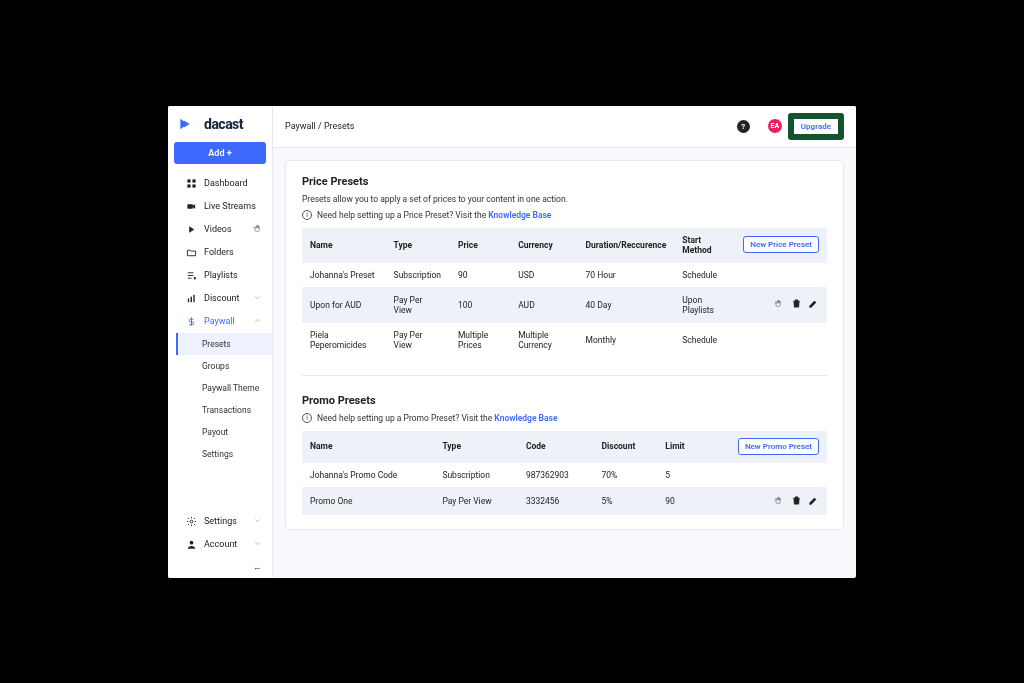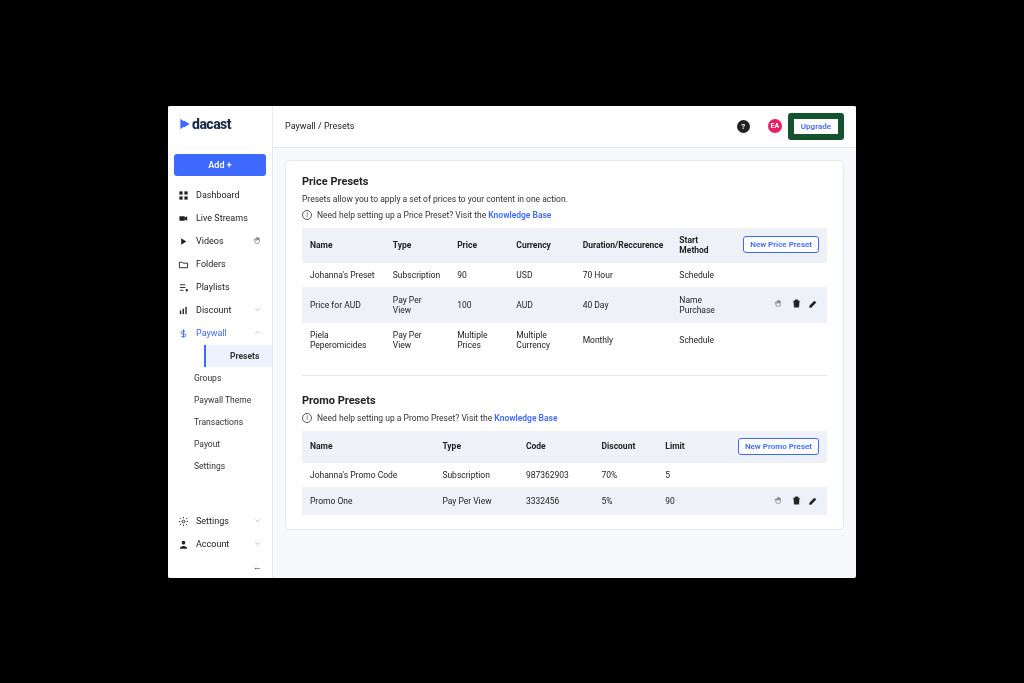--- a/index.html
+++ b/index.html
@@ -1,28 +1,28 @@
 <!DOCTYPE html>
 <html><head>
 <meta charset="utf-8">
 <style>
   * { margin: 0; padding: 0; box-sizing: border-box; font-family: -apple-system, BlinkMacSystemFont, "Segoe UI", Roboto, Helvetica, Arial, sans-serif; }
   body { background: #000; width: 1024px; height: 683px; display: flex; align-items: center; justify-content: center; }
   .app { width: 688px; height: 472px; background: #f7f9fc; display: flex; border-radius: 2px; overflow: hidden; font-size: 9px; color: #222; }
   .sidebar { width: 105px; background: #fff; border-right: 1px solid #e6e9f0; display: flex; flex-direction: column; }
-  .logo-row { display: flex; align-items: center; gap: 0; padding: 10px 8px 22px 10px; }
+  .logo-row { display: flex; align-items: center; gap: 12px; padding: 10px 8px 10px 10px; }
   .logo-mark svg { width: 14px; height: 14px; display: block; }
   .logo-text { font-weight: 800; font-size: 14px; color: #1a2a45; letter-spacing: -0.5px; }
   .add-btn { margin: 0 6px 8px 6px; background: #3e69ff; color: #fff; border: none; border-radius: 3px; padding: 6px 0; font-size: 9px; font-weight: 600; cursor: pointer; }
-  .nav { list-style: none; }
+  .nav { list-style: none; padding-left: 8px; }
   .nav li { display: flex; align-items: center; gap: 7px; padding: 6px 10px; cursor: pointer; color: #222; position: relative; }
   .nav li .icon { width: 11px; height: 11px; display: inline-flex; align-items: center; justify-content: center; color: #222; }
   .nav li.active { color: #3e69ff; }
   .nav li.active .icon { color: #3e69ff; }
-  .nav li.subactive { background: #eef2ff; color: #3e69ff; font-weight: 700; margin-left: 36px; }
+  .nav li.subactive { background: #eef2ff; color: #3e69ff; font-weight: 400; }
   .nav li.subactive::before { content:""; position:absolute; left:0; top:0; bottom:0; width:2px; background:#3e69ff; }
   .nav li.sub { padding-left: 26px; font-size: 8.5px; color: #333; }
   .nav li .chev { margin-left: auto; color: #aaa; }
   .nav li .cursor { margin-left: auto; color: #555; font-size: 8px; }
   .sidebar .spacer { flex: 1; }
   .collapse { text-align: right; padding: 6px 10px; color: #333; }
 
   .main { flex: 1; display: flex; flex-direction: column; }
   .topbar { display: flex; align-items: center; padding: 7px 12px; background: #fff; border-bottom: 1px solid #e6e9f0; gap: 6px; }
   .crumb { color: #222; font-size: 9px; }
@@ -231,26 +231,26 @@
               <tr>
                 <td>Johanna's Preset</td>
                 <td>Subscription</td>
                 <td>90</td>
                 <td>USD</td>
                 <td>70 Hour</td>
                 <td>Schedule</td>
                 <td></td>
               </tr>
               <tr class="hover">
-                <td>Price for AUD</td>
+                <td>Upon for AUD</td>
                 <td>Pay Per View</td>
                 <td>100</td>
                 <td>AUD</td>
                 <td>40 Day</td>
-                <td>Name Purchase</td>
+                <td>Upon Playlists</td>
                 <td>
                   <div class="row-actions">
                     <span class="cursor-sm"><svg viewBox="0 0 24 24" width="9" height="9" fill="none" stroke="currentColor" stroke-width="1.5">
                         <path d="M8 12V6a1.5 1.5 0 013 0v5V5a1.5 1.5 0 013 0v6V7a1.5 1.5 0 013 0v8a5 5 0 01-5 5h-2a5 5 0 01-5-5v-2l-2-3a1.5 1.5 0 012-2z"></path>
                       </svg></span>
                     <span class="act"><svg viewBox="0 0 24 24" width="11" height="11" fill="currentColor">
                         <path d="M6 7h12l-1 13H7zM9 4h6v3H9zM4 7h16" stroke="currentColor"></path>
                       </svg></span>
                     <span class="act"><svg viewBox="0 0 24 24" width="11" height="11" fill="currentColor">
                         <path d="M3 17l11-11 4 4L7 21H3z"></path>

